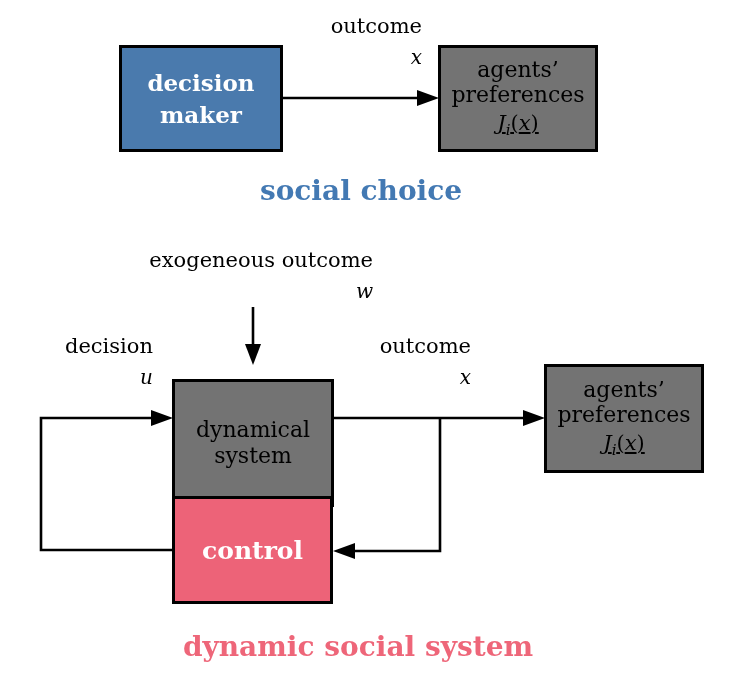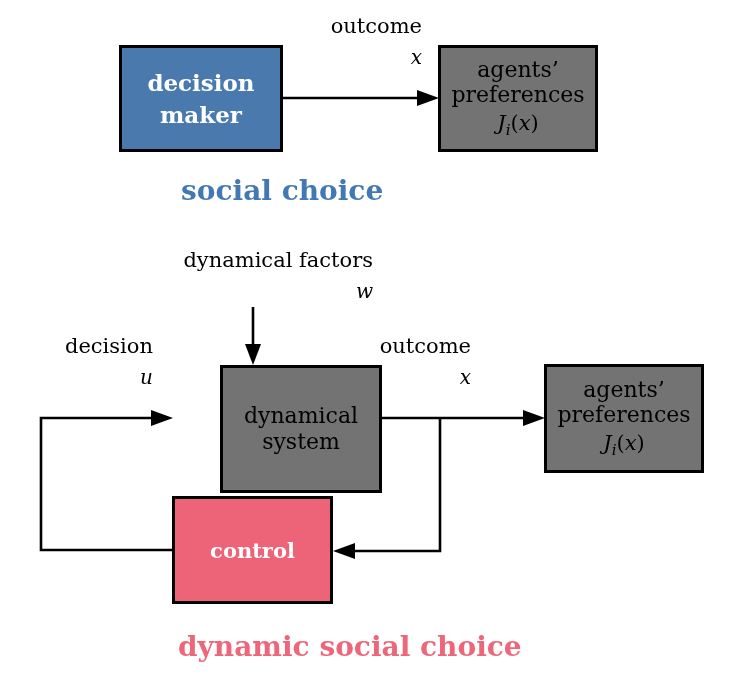--- a/index.html
+++ b/index.html
@@ -22,31 +22,31 @@
     border: 3px solid #000;
     display: flex;
     flex-direction: column;
     align-items: center;
     justify-content: center;
     text-align: center;
     background: #737373;
   }
   .box .prewrap { white-space: pre-line; }
   .fill-blue { background: var(--box-blue); color: #fff; font-weight: bold; font-size: 23px; line-height: 1.35; }
-  .fill-pink { background: var(--box-pink); color: #fff; font-weight: bold; font-size: 21px; }
+  .fill-pink { background: var(--box-pink); color: #fff; font-weight: bold; font-size: 25px; }
   .white-box { font-size: 22px; line-height: 1.18; }
 
-  .mathline { font-size: 21px; margin-top: 3px; }
+  .mathline { font-size: 21px; margin-top: 3px; text-decoration: underline; }
   .mi { font-style: italic; }
   sub.mi { font-size: 0.72em; }
 
   .siglabel { position: absolute; text-align: right; font-size: 21px; line-height: 1.1; }
   .siglabel .lvar { font-style: italic; font-size: 20px; margin-top: 8px; }
 
-  .caption { position: absolute; font-weight: bold; font-size: 28px; }
+  .caption { position: absolute; text-align: center; font-weight: bold; font-size: 28px; }
   .caption-blue { color: var(--cap-blue); }
   .caption-pink { color: var(--cap-pink); }
 </style>
 </head>
 <body>
 
 <div class="canvas">
 
   <svg class="wires" viewBox="0 0 734 685">
     <g>
@@ -85,46 +85,46 @@
     <span class="prewrap">agents’
 preferences</span>
     <div class="mathline">
       <span class="mi">J</span><sub class="mi">i</sub><span>(</span><span class="mi">x</span><span>)</span>
     </div>
   </div>
 
   <div class="caption caption-blue" style="left:181px; top:174px; width:360px;">social choice</div>
 
   <div class="siglabel" style="left:133px; top:249px; width:240px;">
-    <div class="lname">dynamical factors</div>
+    <div class="lname">exogeneous outcome</div>
     <div class="lvar">w</div>
   </div>
 
   <div class="siglabel" style="left:33px; top:335px; width:120px;">
     <div class="lname">decision</div>
     <div class="lvar">u</div>
   </div>
 
   <div class="siglabel" style="left:351px; top:335px; width:120px;">
     <div class="lname">outcome</div>
     <div class="lvar">x</div>
   </div>
 
-  <div class="box white-box" style="left:172px; top:365px; width:162px; height:128px;margin-left:48px;">
+  <div class="box white-box" style="left:172px; top:379px; width:162px; height:128px;">
     <span class="prewrap">dynamical
 system</span>
   </div>
 
   <div class="box white-box" style="left:544px; top:364px; width:160px; height:109px;">
     <span class="prewrap">agents’
 preferences</span>
     <div class="mathline">
       <span class="mi">J</span><sub class="mi">i</sub><span>(</span><span class="mi">x</span><span>)</span>
     </div>
   </div>
 
   <div class="box fill-pink" style="left:172px; top:496px; width:161px; height:108px;">
     <span>control</span>
   </div>
 
-  <div class="caption caption-pink" style="left:178px; top:630px; width:360px;">dynamic social choice</div>
+  <div class="caption caption-pink" style="left:178px; top:630px; width:360px;">dynamic social system</div>
 
 </div>
 
 </body></html>

